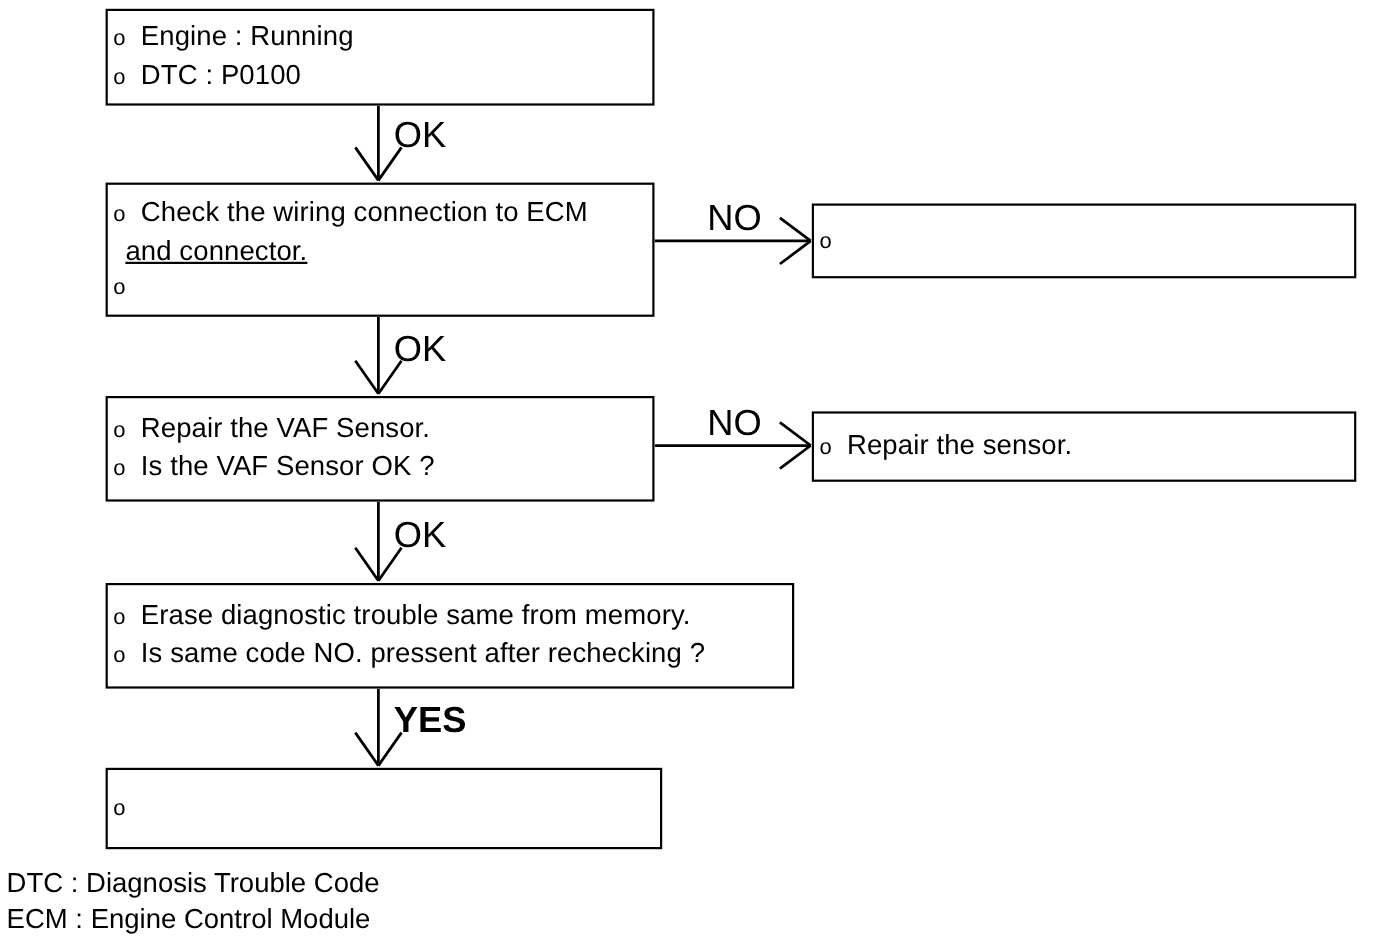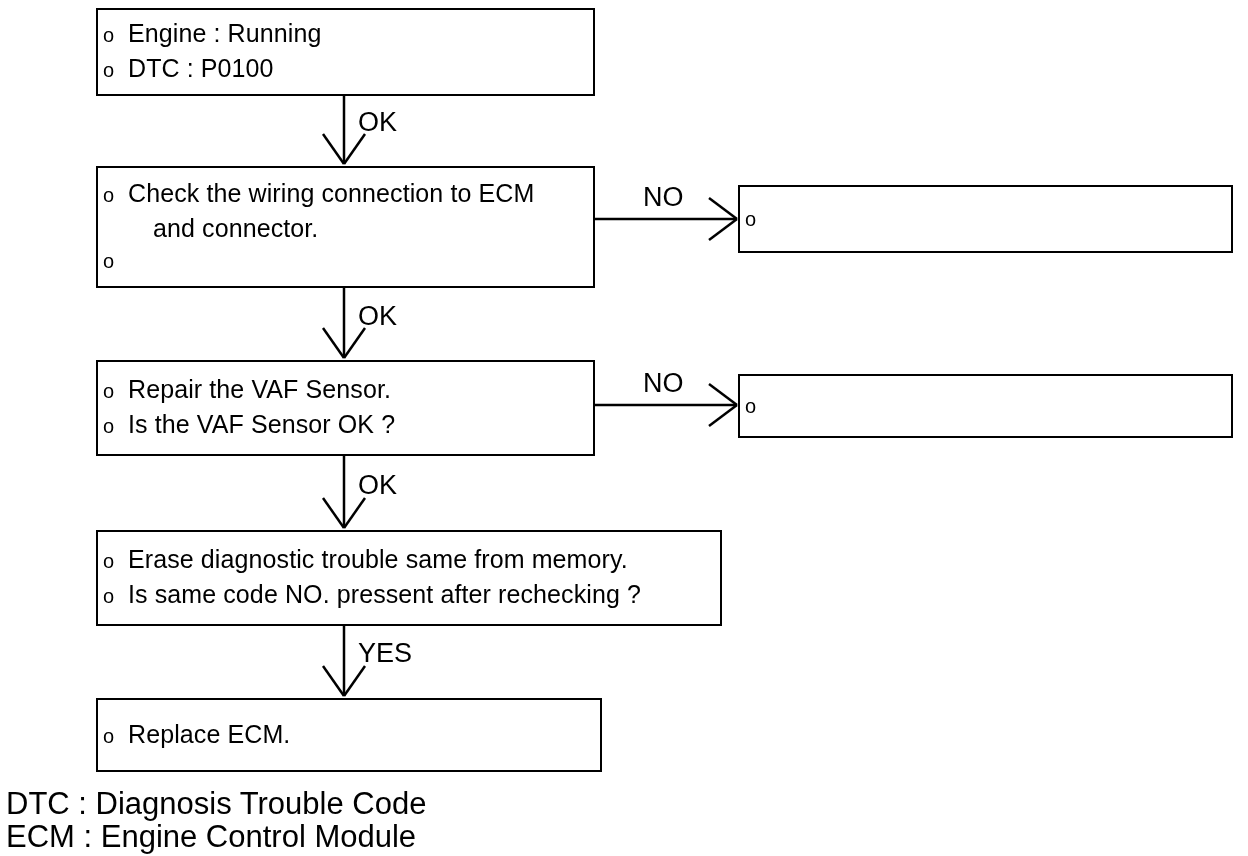--- a/index.html
+++ b/index.html
@@ -41,31 +41,32 @@
     font-size: 20px;
     text-align: left;
     padding-left: 5px;
     box-sizing: border-box;
   }
   .itext {
     flex: 1 1 auto;
   }
   .cont {
     
-    padding-left: 55px;
+    padding-left: 16px;
+    text-decoration: underline;
   }
   .edge-label {
     position: absolute;
-    font-size: 27px;
+    font-size: 33px;
     line-height: 25px;
     white-space: nowrap;
   }
   .legend-line {
     position: absolute;
-    font-size: 31px;
+    font-size: 25px;
     line-height: 25px;
     white-space: nowrap;
   }
   svg.connector {
     position: absolute;
     left: 0;
     top: 0;
     width: 1248px;
     height: 856px;
     overflow: visible;
@@ -157,48 +158,48 @@
     </div>
     <div class="item">
       <span class="bullet">o</span>
       <span class="itext">Is the VAF Sensor OK ?</span>
     </div>
   </div>
 
   <div class="box" style="left:738px; top:374px; width:495px; height:64px;">
     <div class="item">
       <span class="bullet">o</span>
+      <span class="itext">Repair the sensor.</span>
     </div>
   </div>
 
   <div class="box" style="left:96px; top:530px; width:626px; height:96px;">
     <div class="item">
       <span class="bullet">o</span>
       <span class="itext">Erase diagnostic trouble same from memory.</span>
     </div>
     <div class="item">
       <span class="bullet">o</span>
       <span class="itext">Is same code NO. pressent after rechecking ?</span>
     </div>
   </div>
 
   <div class="box" style="left:96px; top:698px; width:506px; height:74px;">
     <div class="item">
       <span class="bullet">o</span>
-      <span class="itext">Replace ECM.</span>
     </div>
   </div>
 
   <div class="edge-label" style="left:358px; top:110px;">OK</div>
 
   <div class="edge-label" style="left:358px; top:304px;">OK</div>
 
   <div class="edge-label" style="left:358px; top:473px;">OK</div>
 
-  <div class="edge-label" style="left:358px; top:641px;">YES</div>
+  <div class="edge-label" style="left:358px; top:641px;font-weight:bold;">YES</div>
 
   <div class="edge-label" style="left:643px; top:185px;">NO</div>
 
   <div class="edge-label" style="left:643px; top:371px;">NO</div>
 
   <div class="legend-line" style="left:6px; top:791px;">DTC : Diagnosis Trouble Code</div>
 
   <div class="legend-line" style="left:6px; top:824px;">ECM : Engine Control Module</div>
 
 </div>

